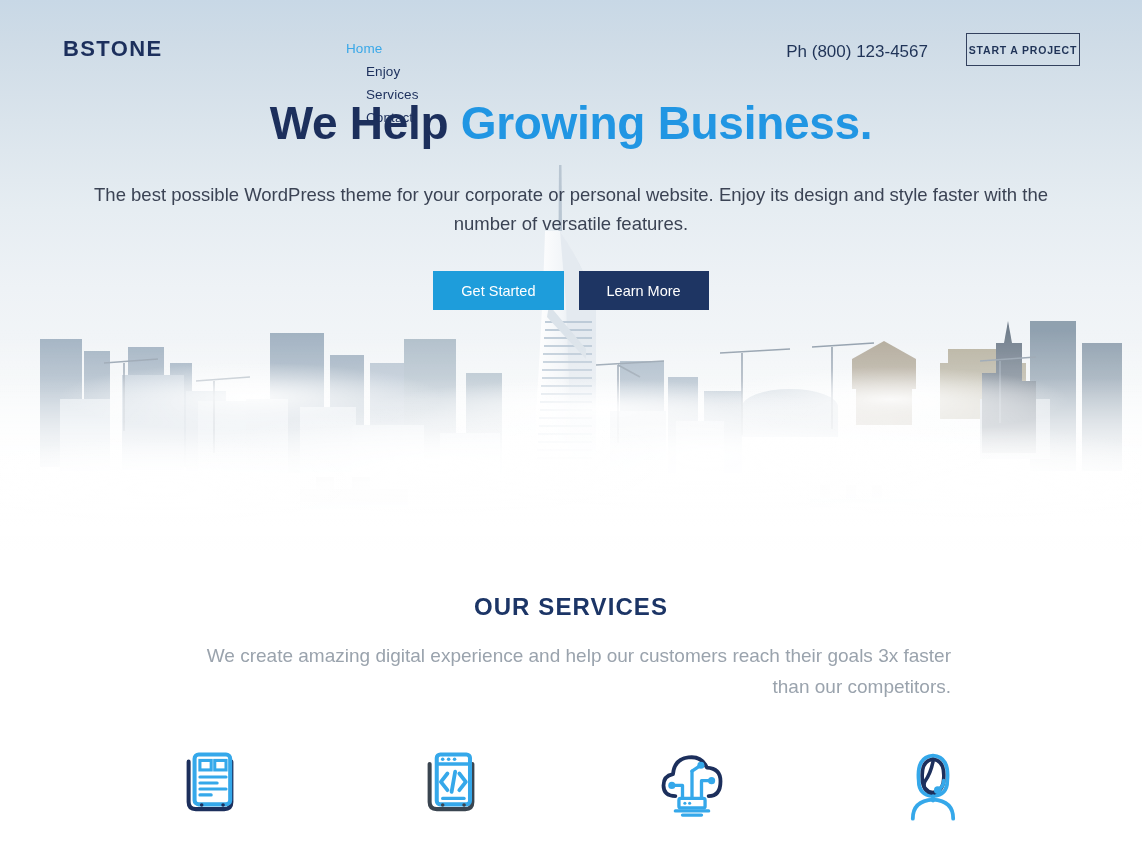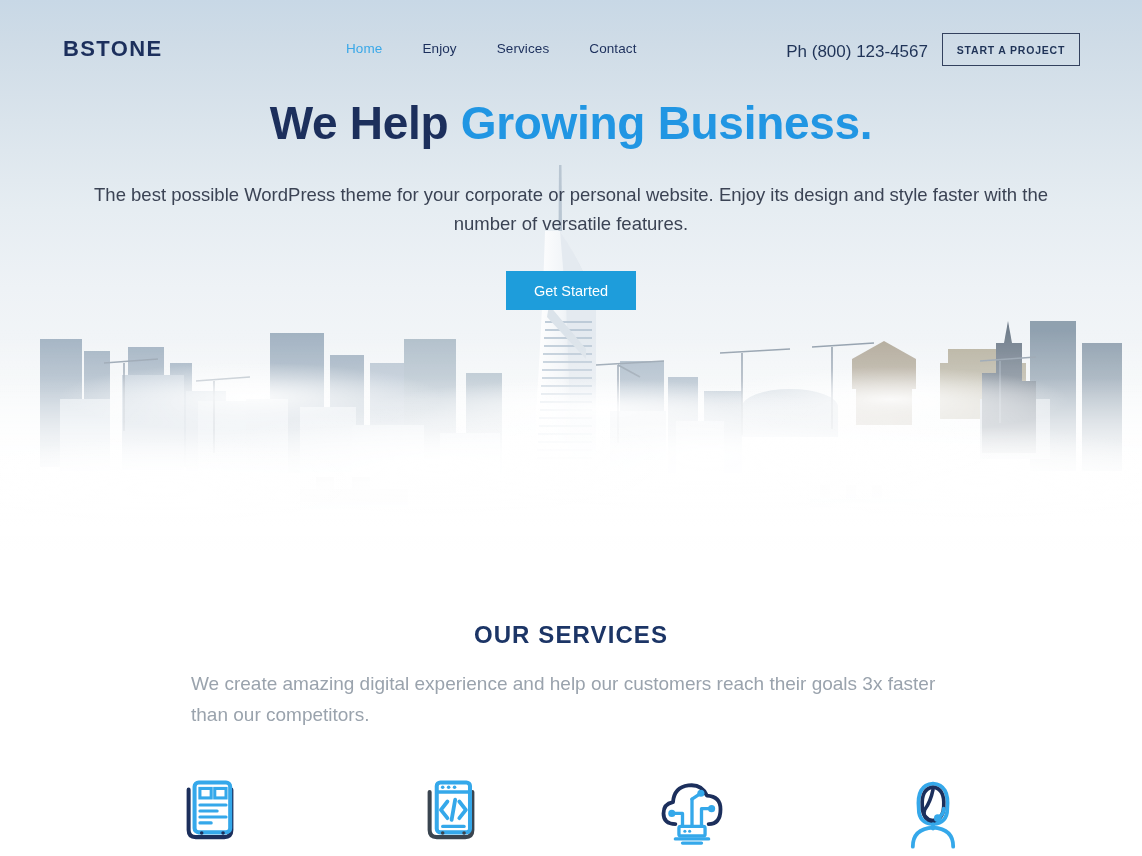--- a/index.html
+++ b/index.html
@@ -61,35 +61,35 @@
     z-index:40;
     display:flex; align-items:center;margin-top:24px;
   }
   .logo {
     position:absolute; left:63px; top:12px;
     font-size:22px; font-weight:bold; letter-spacing:1.4px;
     color:#1c2f5c;
   }
   .nav {
     position:absolute; left:346px; top:17px;
-    display:flex; gap:0;
+    display:flex; gap:8px;flex-direction:column;
   }
   .nav a {
     font-size:13.5px; color:#1c2f5c; text-decoration:none;
     padding:0 20px; letter-spacing:.1px;
   }
   .nav a:first-child { padding-left:0; }
   .nav a.active { color:#3aa8e8; }
   .phone {
     position:absolute; right:214px; top:18px;
     font-size:17px; color:#1f3357; white-space:nowrap;
   }
   .cta-outline {
     position:absolute; right:62px; top:9px;
-    width:138px; height:33px;
+    width:114px; height:33px;
     border:1px solid #33415e;
     background:transparent;
     color:#1f3357;
     font-size:10.5px; font-weight:bold; letter-spacing:.8px;
     display:flex; align-items:center; justify-content:center;
     cursor:pointer;
     font-family:"Liberation Sans", sans-serif;
   }
 
   
@@ -118,25 +118,25 @@
     display:flex; align-items:center; justify-content:center;
     font-size:14.5px; border:none; cursor:pointer;
     font-family:"Liberation Sans", sans-serif;
   }
   .btn-primary { background:#1e9ddb; color:#ffffff; }
   .btn-dark    { background:#1e3563; color:#ffffff; }
 
   
   .services { position:absolute; top:553px; left:0; width:1142px; background:#fff; }
   .svc-title {
-    margin-top:68px; text-align:center;
+    margin-top:40px; text-align:center;
     font-size:24px; font-weight:bold; letter-spacing:1.1px; color:#1c3566;
   }
   .svc-sub {
-    margin:20px auto 0; width:760px; text-align:left;
+    margin:20px auto 0; width:760px; text-align:right;
     font-size:19px; line-height:1.62; color:#9aa3ad; font-weight:400;
   }
   .svc-grid {
     margin-top:42px;
     display:flex; justify-content:center; align-items:flex-start;
   }
   .svc-cell { width:241px; display:flex; justify-content:center; }
   .svc-icon { width:76px; height:76px; }
 </style>
 </head>
@@ -331,20 +331,21 @@
     <button class="cta-outline">START A PROJECT</button>
   </div>
 
   <div class="hero-content">
     <h1 class="hero-title"><span>We Help </span><span class="accent">Growing Business.</span></h1>
 
     <p class="hero-sub">The best possible WordPress theme for your corporate or personal website. Enjoy its design and style faster with the number of versatile features.</p>
 
     <div class="hero-btns">
       <button class="btn btn-primary">Get Started</button>
+      <button class="btn btn-dark">Learn More</button>
     </div>
   </div>
 </div>
 
 <div class="services">
   <h2 class="svc-title">OUR SERVICES</h2>
   <p class="svc-sub">We create amazing digital experience and help our customers reach their goals 3x faster than our competitors.</p>
 
   <div class="svc-grid">
 

